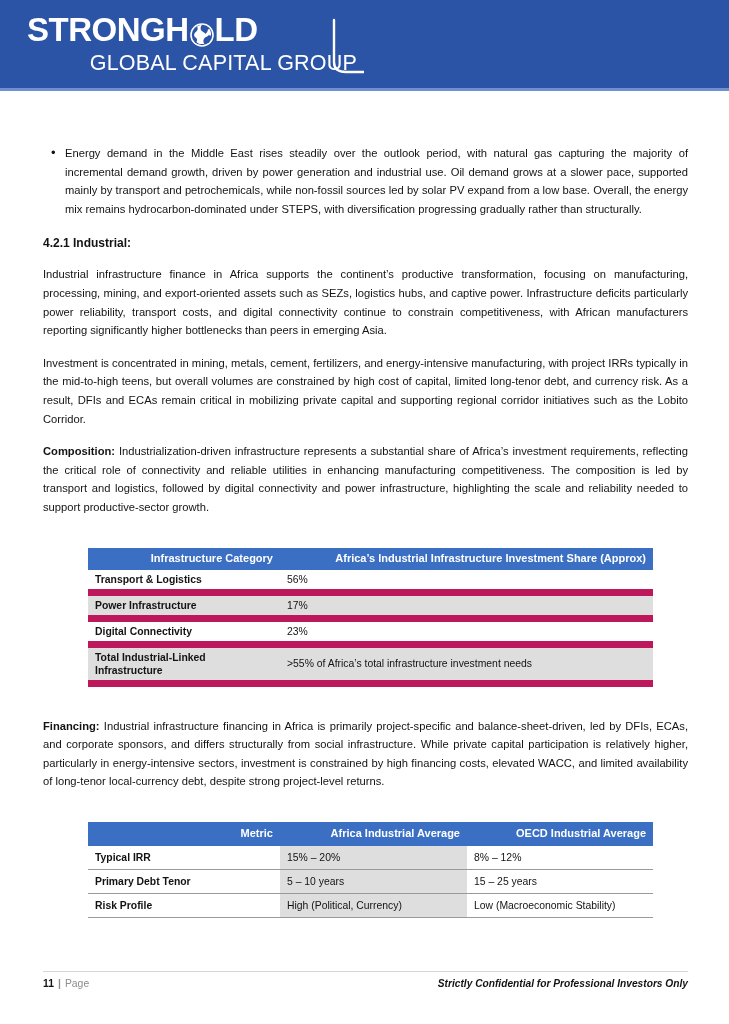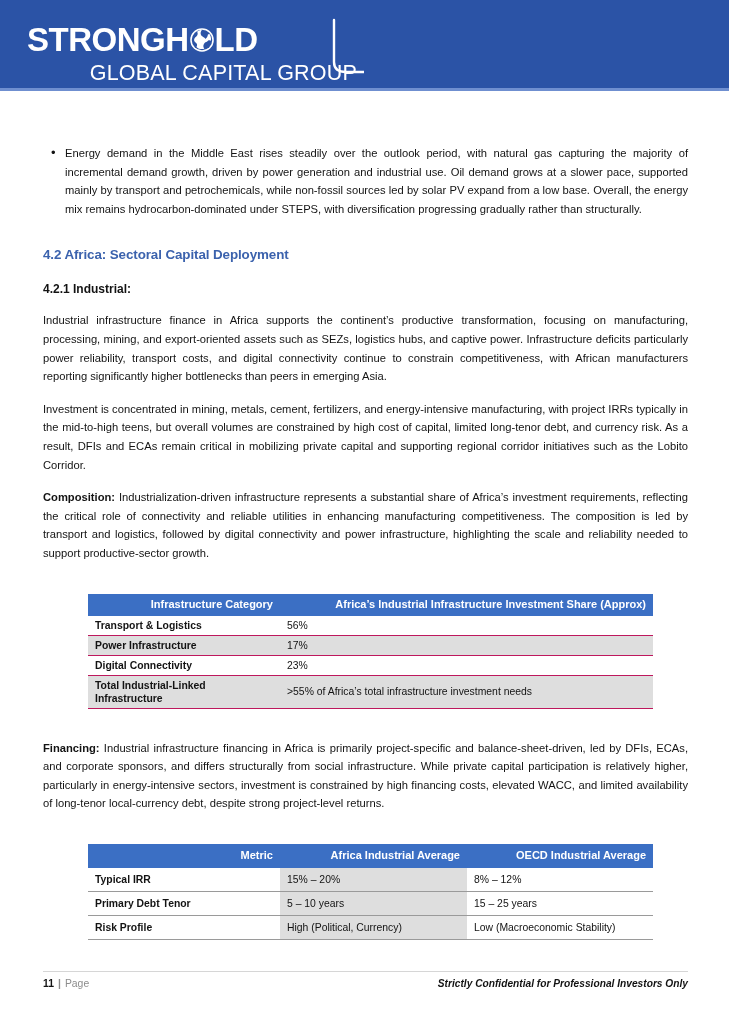--- a/index.html
+++ b/index.html
@@ -42,21 +42,21 @@
     font-family: "Liberation Sans", sans-serif;
     font-weight: bold;
     font-size: 33px;
     letter-spacing: -0.5px;
     color: #ffffff;
     line-height: 36px;
     white-space: nowrap;
     display: flex;
     align-items: center;
   }
-  .logo-main .pre, .logo-main .post { display: inline-block; margin-top: 10px; }
+  .logo-main .pre, .logo-main .post { display: inline-block; }
   .globe {
     display: inline-block;
     width: 26px;
     height: 26px;
     margin: 0 0px;
     position: relative;
     top: 2px;
   }
   .logo-sub {
     font-family: "Liberation Sans", sans-serif;
@@ -166,21 +166,21 @@
     vertical-align: middle;
     border: none;
   }
   table.doc-table tbody td.label {
     font-weight: bold;
   }
 
   
   table.t1 tbody tr:nth-child(even) td { background: #dedede; }
   table.t1 tbody tr:nth-child(odd) td  { background: #ffffff; }
-  table.t1 tbody tr td { border-bottom: 1px solid #be185d; }
+  table.t1 tbody tr td { border-bottom: 7px solid #be185d; }
   table.t1 col.c1 { width: 192px; }
   table.t1 col.c2 { width: 373px; }
 
   
   table.t2 col.c1 { width: 192px; }
   table.t2 col.c2 { width: 187px; }
   table.t2 col.c3 { width: 186px; }
   table.t2 tbody td { border-bottom: 1.6px solid #9a9a9a; }
   table.t2 tbody tr:last-child td { border-bottom: 1.6px solid #9a9a9a; }
   table.t2 tbody td.shaded { background: #dedede; }
@@ -252,21 +252,20 @@
   </div>
 </div>
 
 <div class="page">
   <div class="content">
 
     <ul class="bullets">
       <li>Energy demand in the Middle East rises steadily over the outlook period, with natural gas capturing the majority of incremental demand growth, driven by power generation and industrial use. Oil demand grows at a slower pace, supported mainly by transport and petrochemicals, while non-fossil sources led by solar PV expand from a low base. Overall, the energy mix remains hydrocarbon-dominated under STEPS, with diversification progressing gradually rather than structurally.</li>
     </ul>
 
-    <h2 class="section-heading">4.2 Africa: Sectoral Capital Deployment</h2>
 
     <h3 class="sub-heading">4.2.1 Industrial:</h3>
 
     <p class="body-text">Industrial infrastructure finance in Africa supports the continent’s productive transformation, focusing on manufacturing, processing, mining, and export-oriented assets such as SEZs, logistics hubs, and captive power. Infrastructure deficits particularly power reliability, transport costs, and digital connectivity continue to constrain competitiveness, with African manufacturers reporting significantly higher bottlenecks than peers in emerging Asia.</p>
 
     <p class="body-text">Investment is concentrated in mining, metals, cement, fertilizers, and energy-intensive manufacturing, with project IRRs typically in the mid-to-high teens, but overall volumes are constrained by high cost of capital, limited long-tenor debt, and currency risk. As a result, DFIs and ECAs remain critical in mobilizing private capital and supporting regional corridor initiatives such as the Lobito Corridor.</p>
 
     <p class="body-text"><span class="lead">Composition:</span><span> Industrialization-driven infrastructure represents a substantial share of Africa’s investment requirements, reflecting the critical role of connectivity and reliable utilities in enhancing manufacturing competitiveness. The composition is led by transport and logistics, followed by digital connectivity and power infrastructure, highlighting the scale and reliability needed to support productive-sector growth.</span></p>
 
     <div class="table-wrap">

